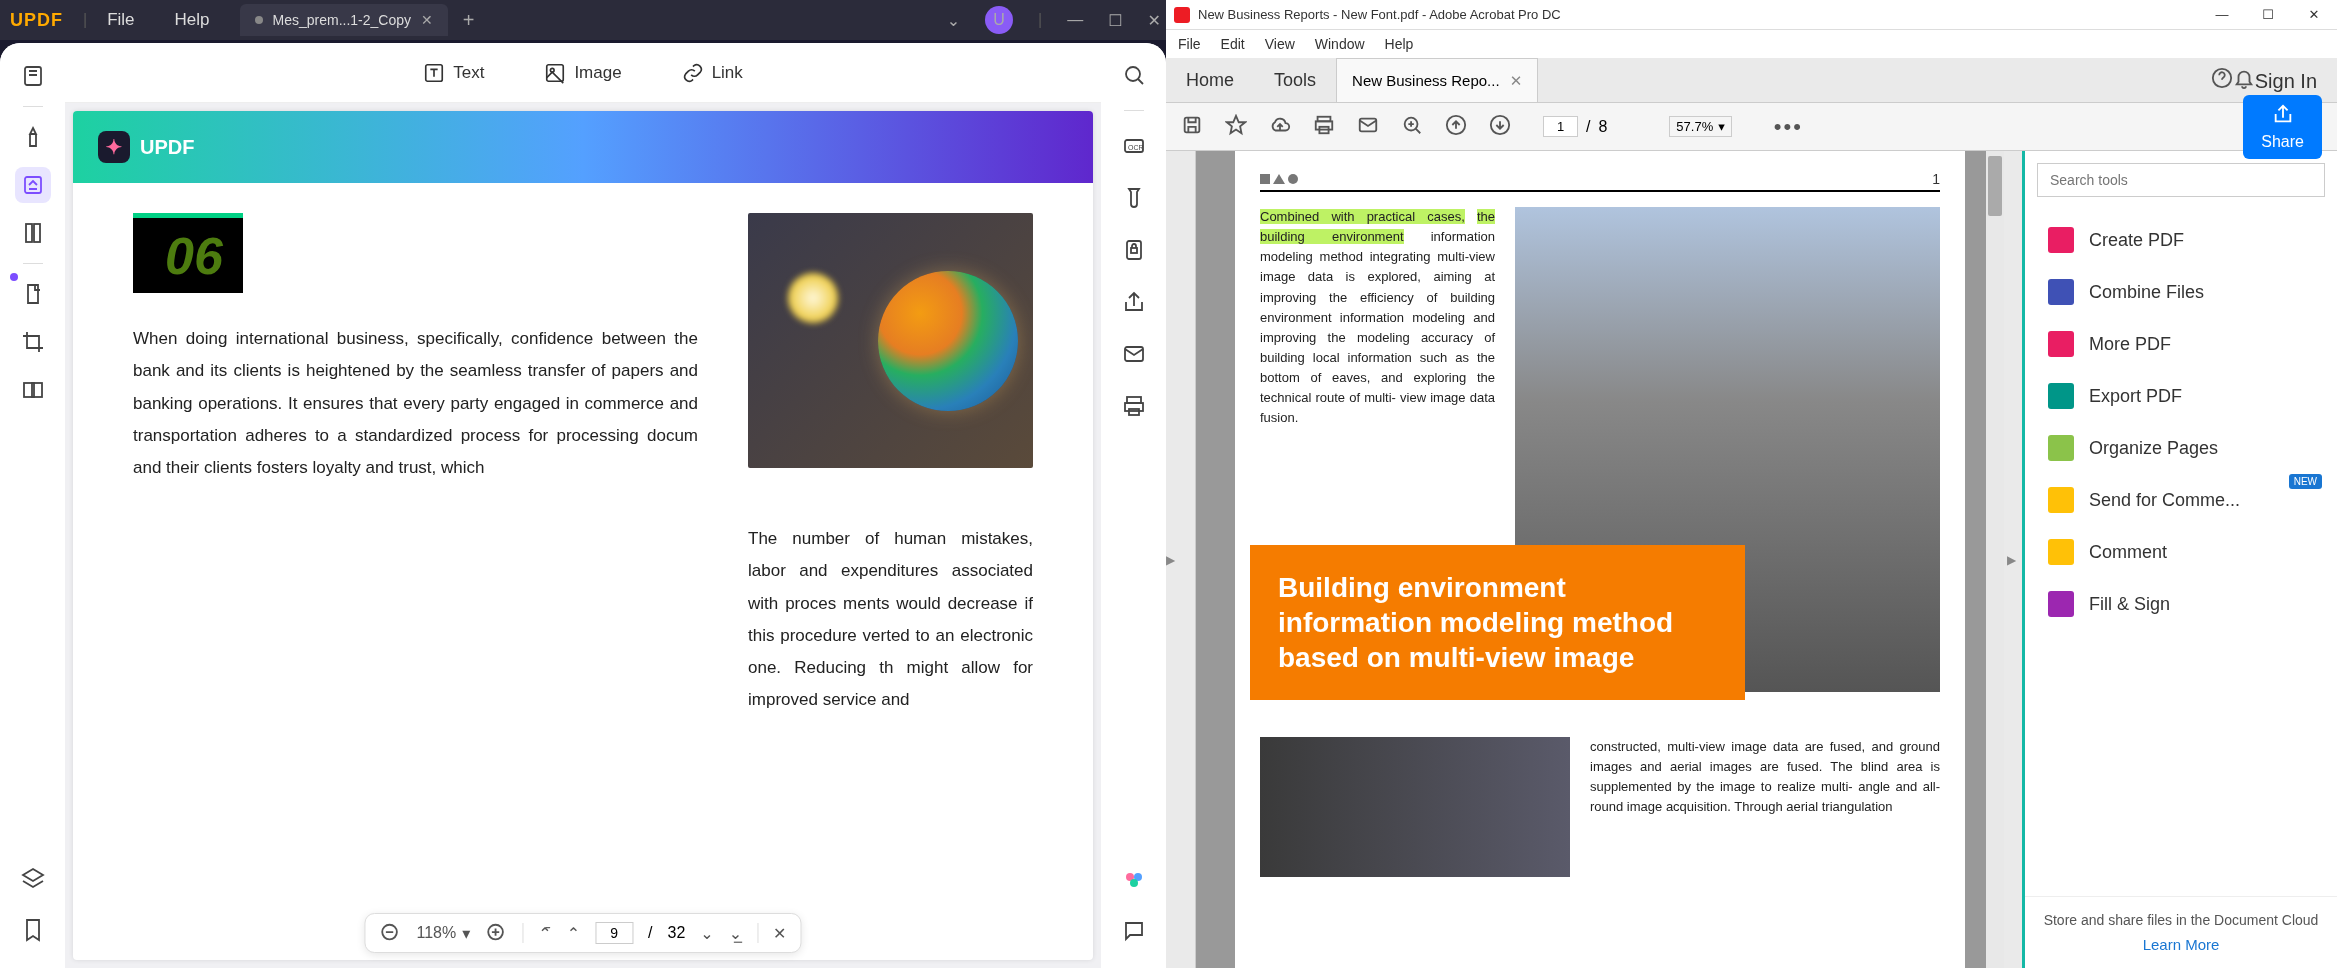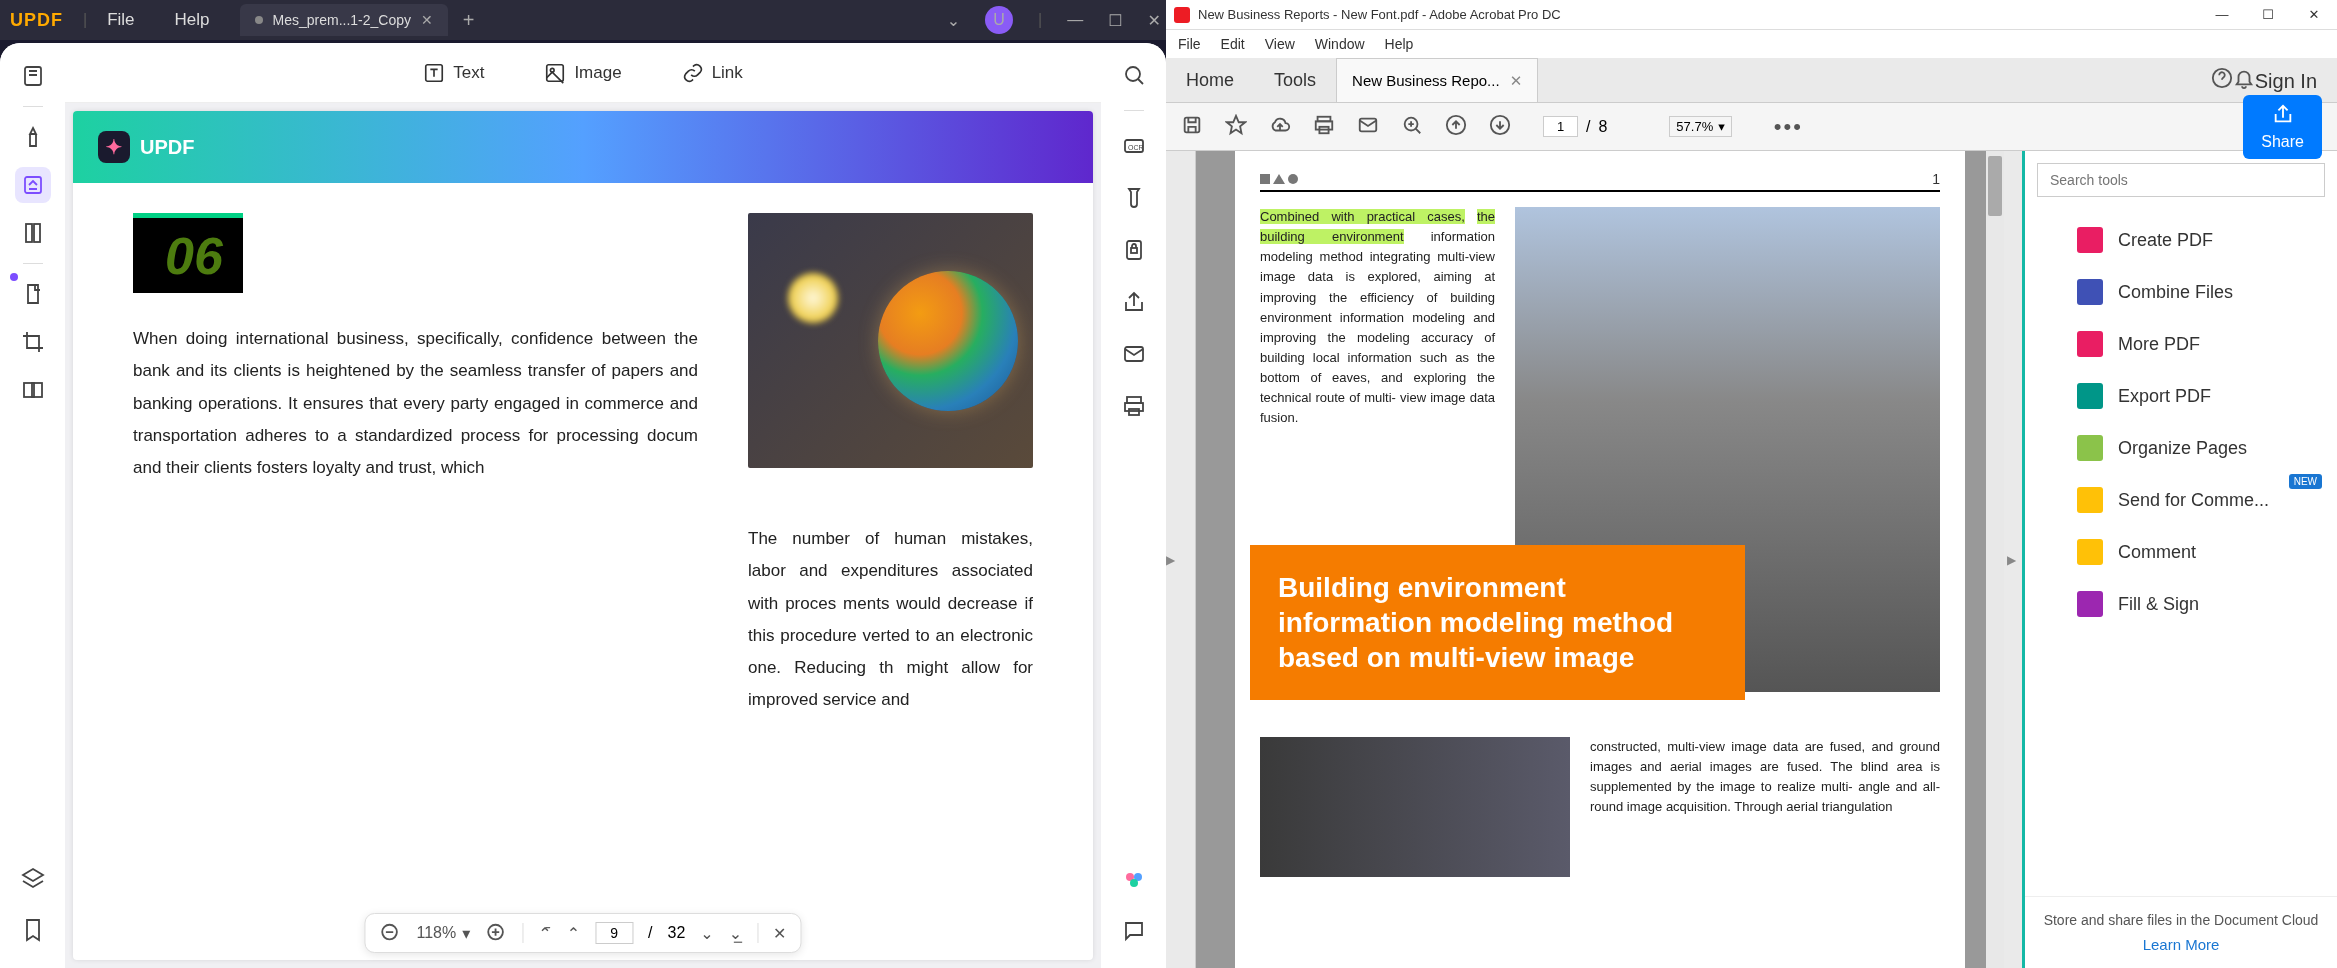--- a/index.html
+++ b/index.html
@@ -97,21 +97,21 @@
 .orange-box { position: absolute; bottom: -8px; left: -265px; width: 495px; background: #f57c00; color: #fff; padding: 25px 28px; }
 .orange-box h2 { font-size: 28px; font-weight: bold; line-height: 1.25;}
 .article-row2 { display: flex; gap: 20px; margin-top: 45px;}
 .article-image2 { width: 310px; height: 140px; background: linear-gradient(90deg, #3a3a3a, #5a5a6a);}
 .article-text2 { flex: 1; font-size: 13px; line-height: 1.55; color: #222; text-align: justify;}
 .acrobat-rightbar-expander { width: 18px; background: #eaeaea; position:relative;}
 .acrobat-rightbar-expander .expander { position: absolute; top: 50%; transform: translateY(-50%); color: #888; cursor: pointer; font-size: 12px; left:3px;}
 
 .acrobat-rightpanel { width: 315px; background: #fff; border-left: 3px solid #14b8a6; display: flex; flex-direction: column; }
 .search-tools { margin: 12px; border: 1px solid #ccc; padding: 8px 12px; font-size: 14px; color: #888;}
-.tool-list { flex: 1; padding: 5px 15px; margin-left: 29px;}
+.tool-list { flex: 1; padding: 5px 15px;}
 .tool-item { display: flex; align-items: center; gap: 15px; padding: 13px 8px; font-size: 18px; color: #333; cursor: pointer; position: relative;}
 .tool-icon { width: 26px; height: 26px; border-radius: 3px;}
 .new-badge { position: absolute; right: 0; top: 0; background: #1976d2; color: #fff; font-size: 10px; padding: 2px 5px; border-radius: 3px;}
 .cloud-promo { border-top: 1px solid #eee; padding: 15px; text-align: center; font-size: 14px; color: #555;}
 .cloud-promo a { color: #1976d2; display: block; margin-top: 8px; cursor: pointer; font-size: 15px;}
 
 svg { width: 22px; height: 22px; }
 .updf-left-sidebar svg, .updf-right-sidebar svg { width: 24px; height: 24px;}
 </style>
 </head>

